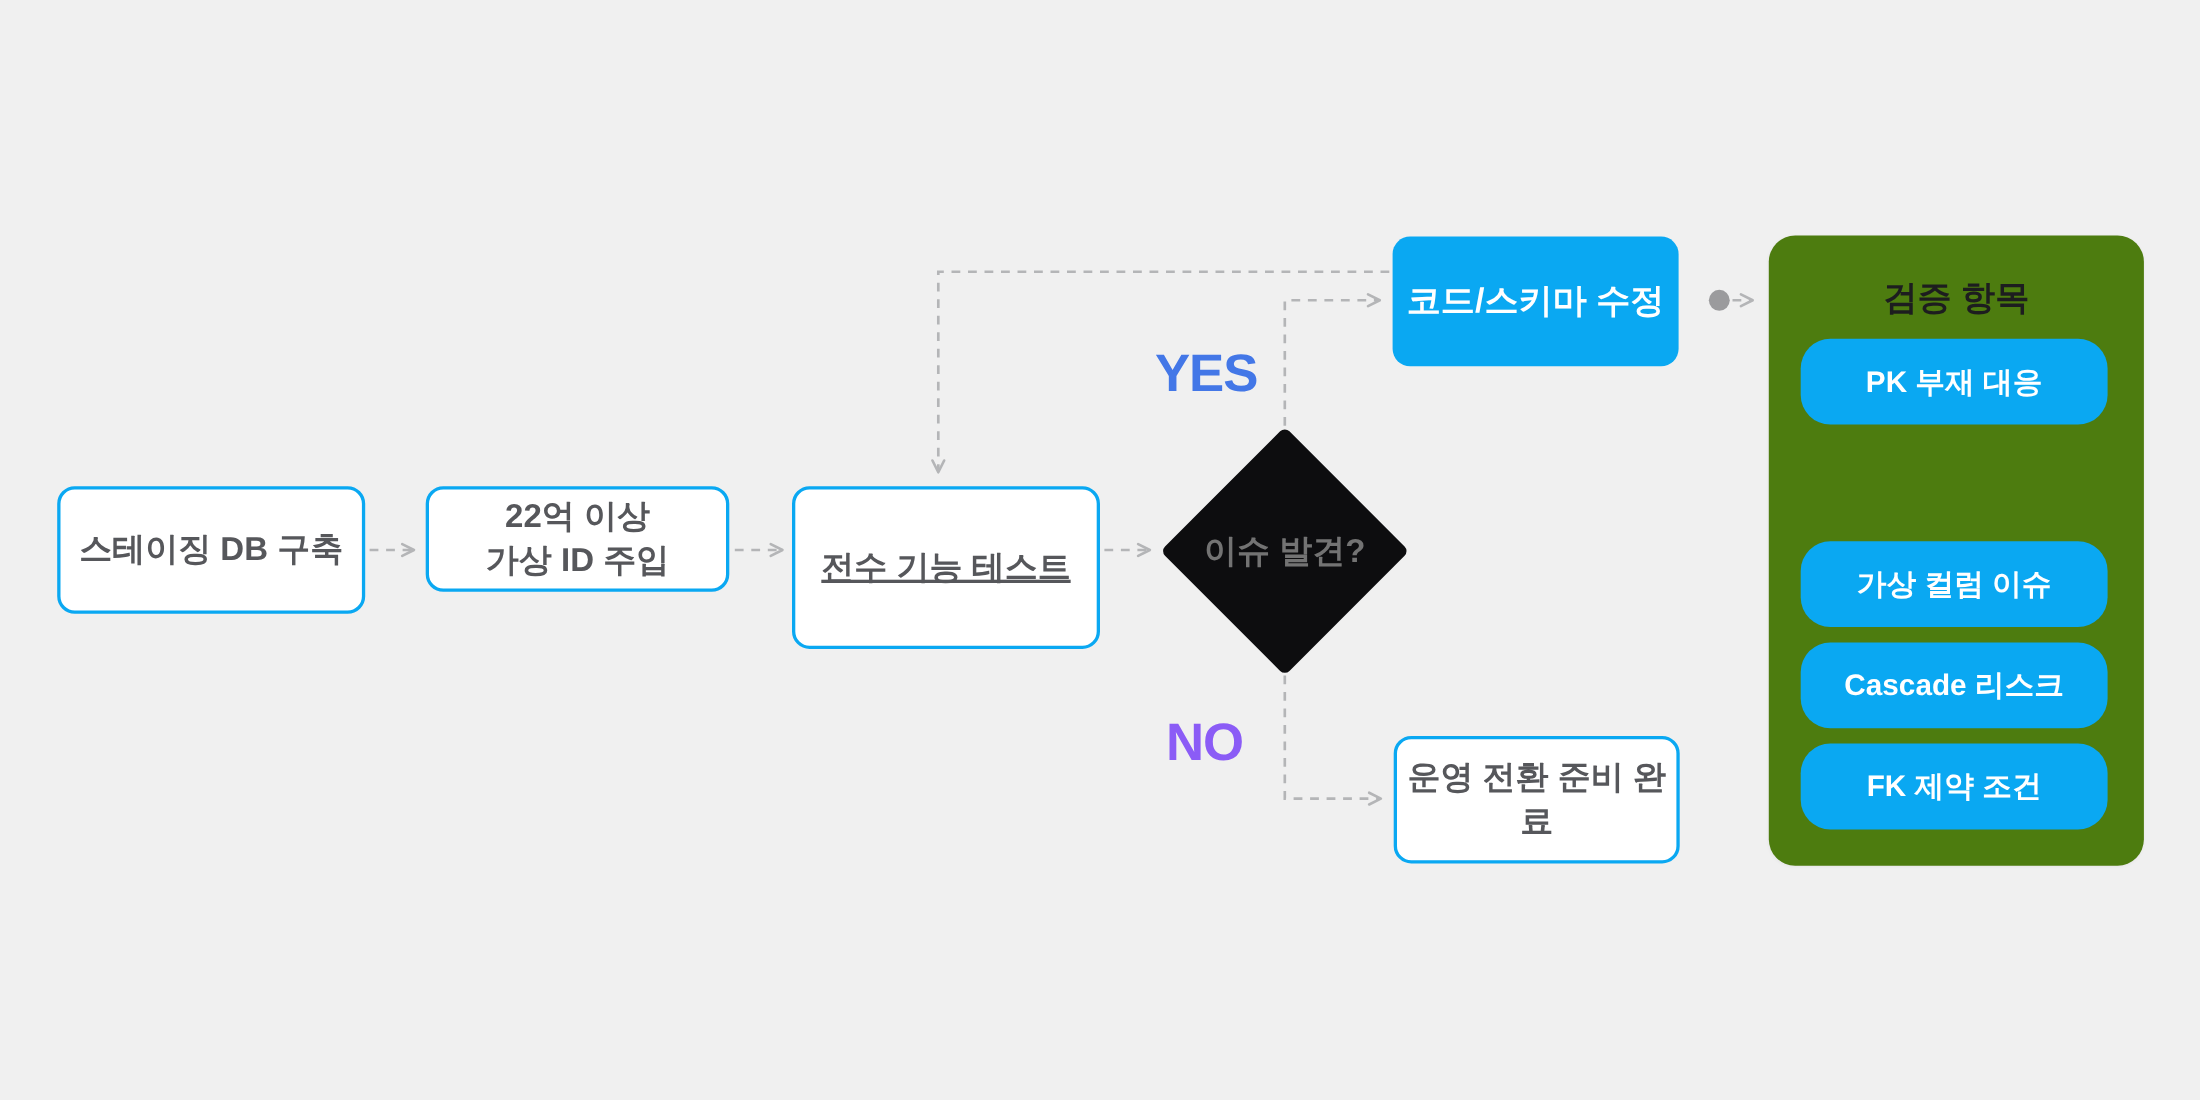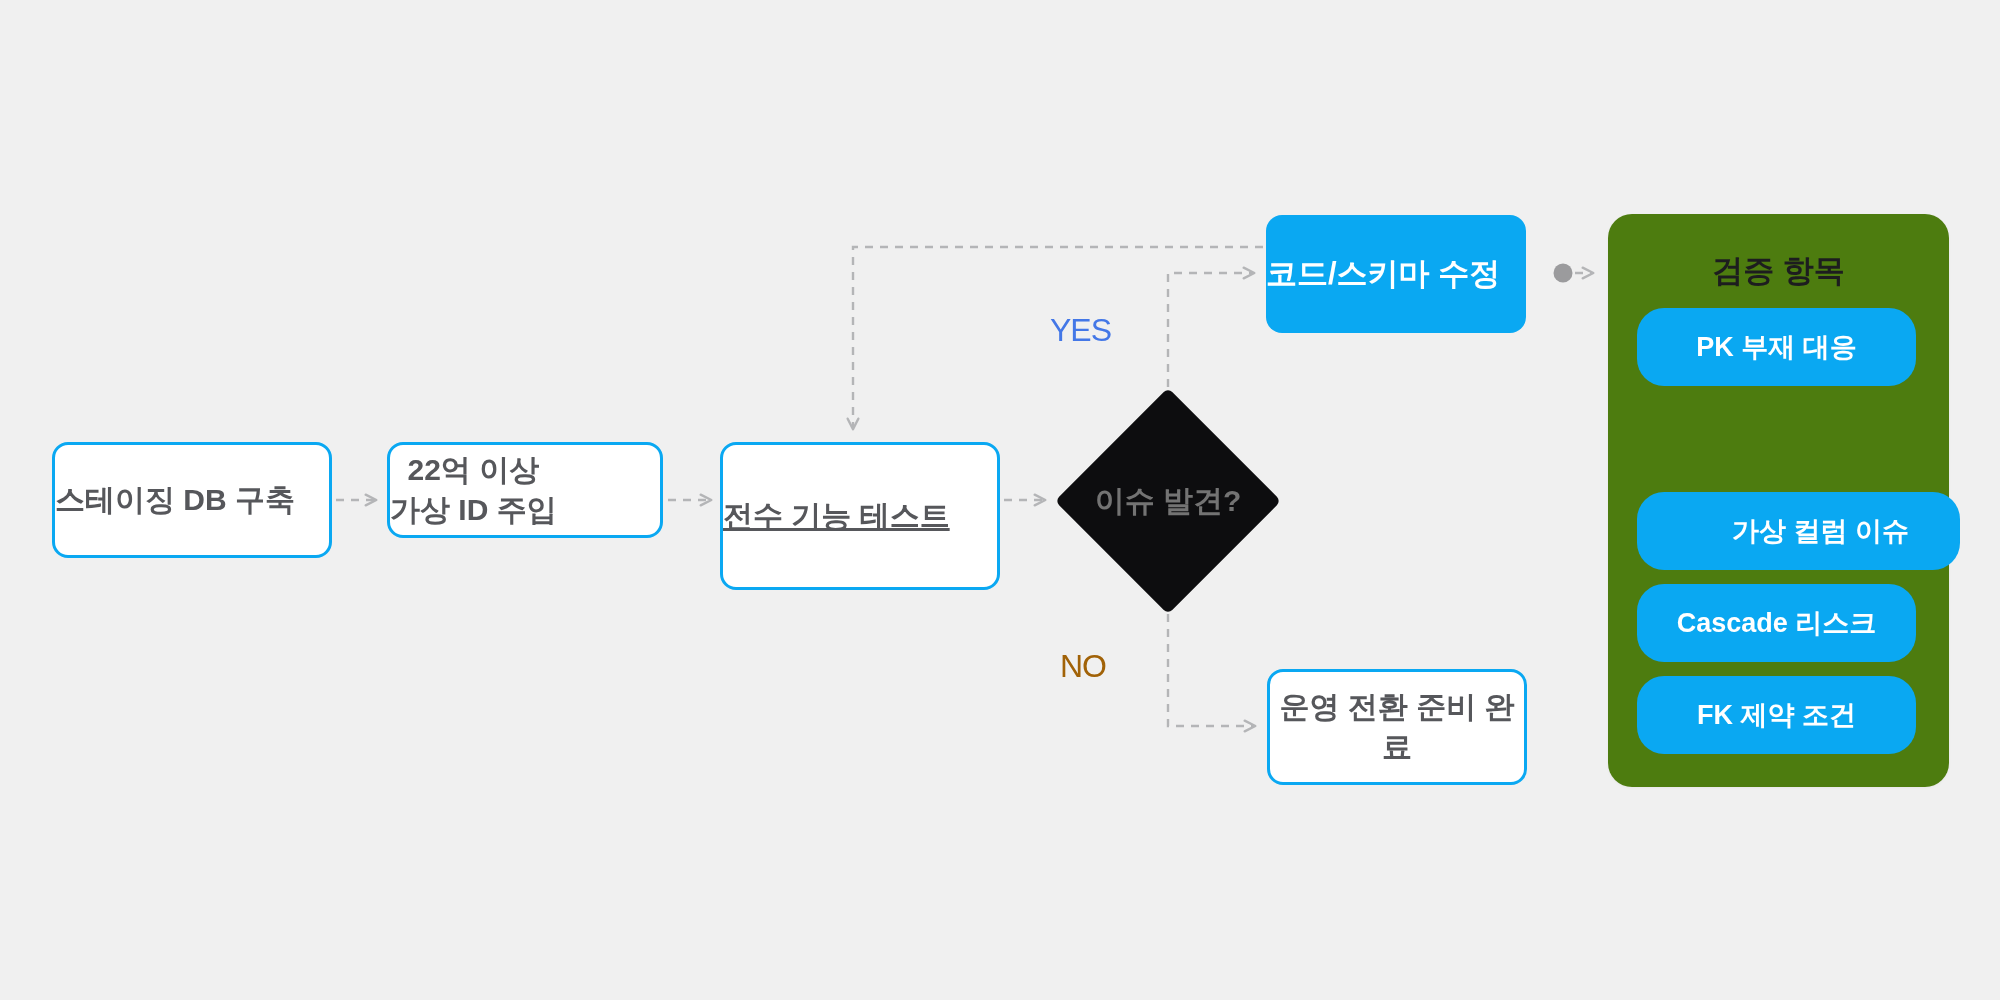--- a/index.html
+++ b/index.html
@@ -14,21 +14,21 @@
     background: #f0f0f0;
     overflow: hidden;
   }
   .connectors {
     position: absolute; left: 0; top: 0;
     width: 2000px; height: 1000px;
     pointer-events: none;
   }
   .node {
     position: absolute;
-    display: flex; align-items: center; justify-content: flex-start;
+    display: flex; align-items: center; justify-content: center;
     text-align: center;
     box-sizing: border-box;
     border-radius: 16px;
     font-weight: 700;
   }
   .node-white {
     background: #ffffff;
     border: 3px solid #0aa8f2;
     color: #56575b;
     font-size: 30px;
@@ -50,26 +50,26 @@
   .diamond-label {
     position: absolute;
     display: flex; align-items: center; justify-content: center;
     color: #737373;
     font-weight: 700;
     font-size: 30px;
     text-align: center;
   }
   .branch-label {
     position: absolute;
-    font-weight: 400;
-    font-size: 32px;
+    font-weight: 700;
+    font-size: 48px;
     letter-spacing: -1px;
   }
   .branch-yes { color: #4377e7; }
-  .branch-no  { color: #a16207; }
+  .branch-no  { color: #8b5cf6; }
   .panel {
     position: absolute;
     left: 1608px; top: 214px;
     width: 341px; height: 573px;
     background: #4d7c0f;
     border-radius: 24px;
     box-sizing: border-box;
     box-shadow: 0 1px 3px rgba(0,0,0,0.04);
   }
   .panel-title {
@@ -141,18 +141,18 @@
     <span>코드/스키마 수정</span>
   </div>
 
   <div class="node node-white" style="left:1267px; top:669px; width:260px; height:116px;">
     <span>운영 전환 준비 완료</span>
   </div>
 
   <div class="panel">
     <div class="panel-title">검증 항목</div>
     <div class="panel-item" style="top:94px;">PK 부재 대응</div>
-    <div class="panel-item" style="top:278px;padding-left:44px;">가상 컬럼 이슈</div>
+    <div class="panel-item" style="top:278px;">가상 컬럼 이슈</div>
     <div class="panel-item" style="top:370px;">Cascade 리스크</div>
     <div class="panel-item" style="top:462px;">FK 제약 조건</div>
   </div>
 
 </div>
 
 </body></html>

